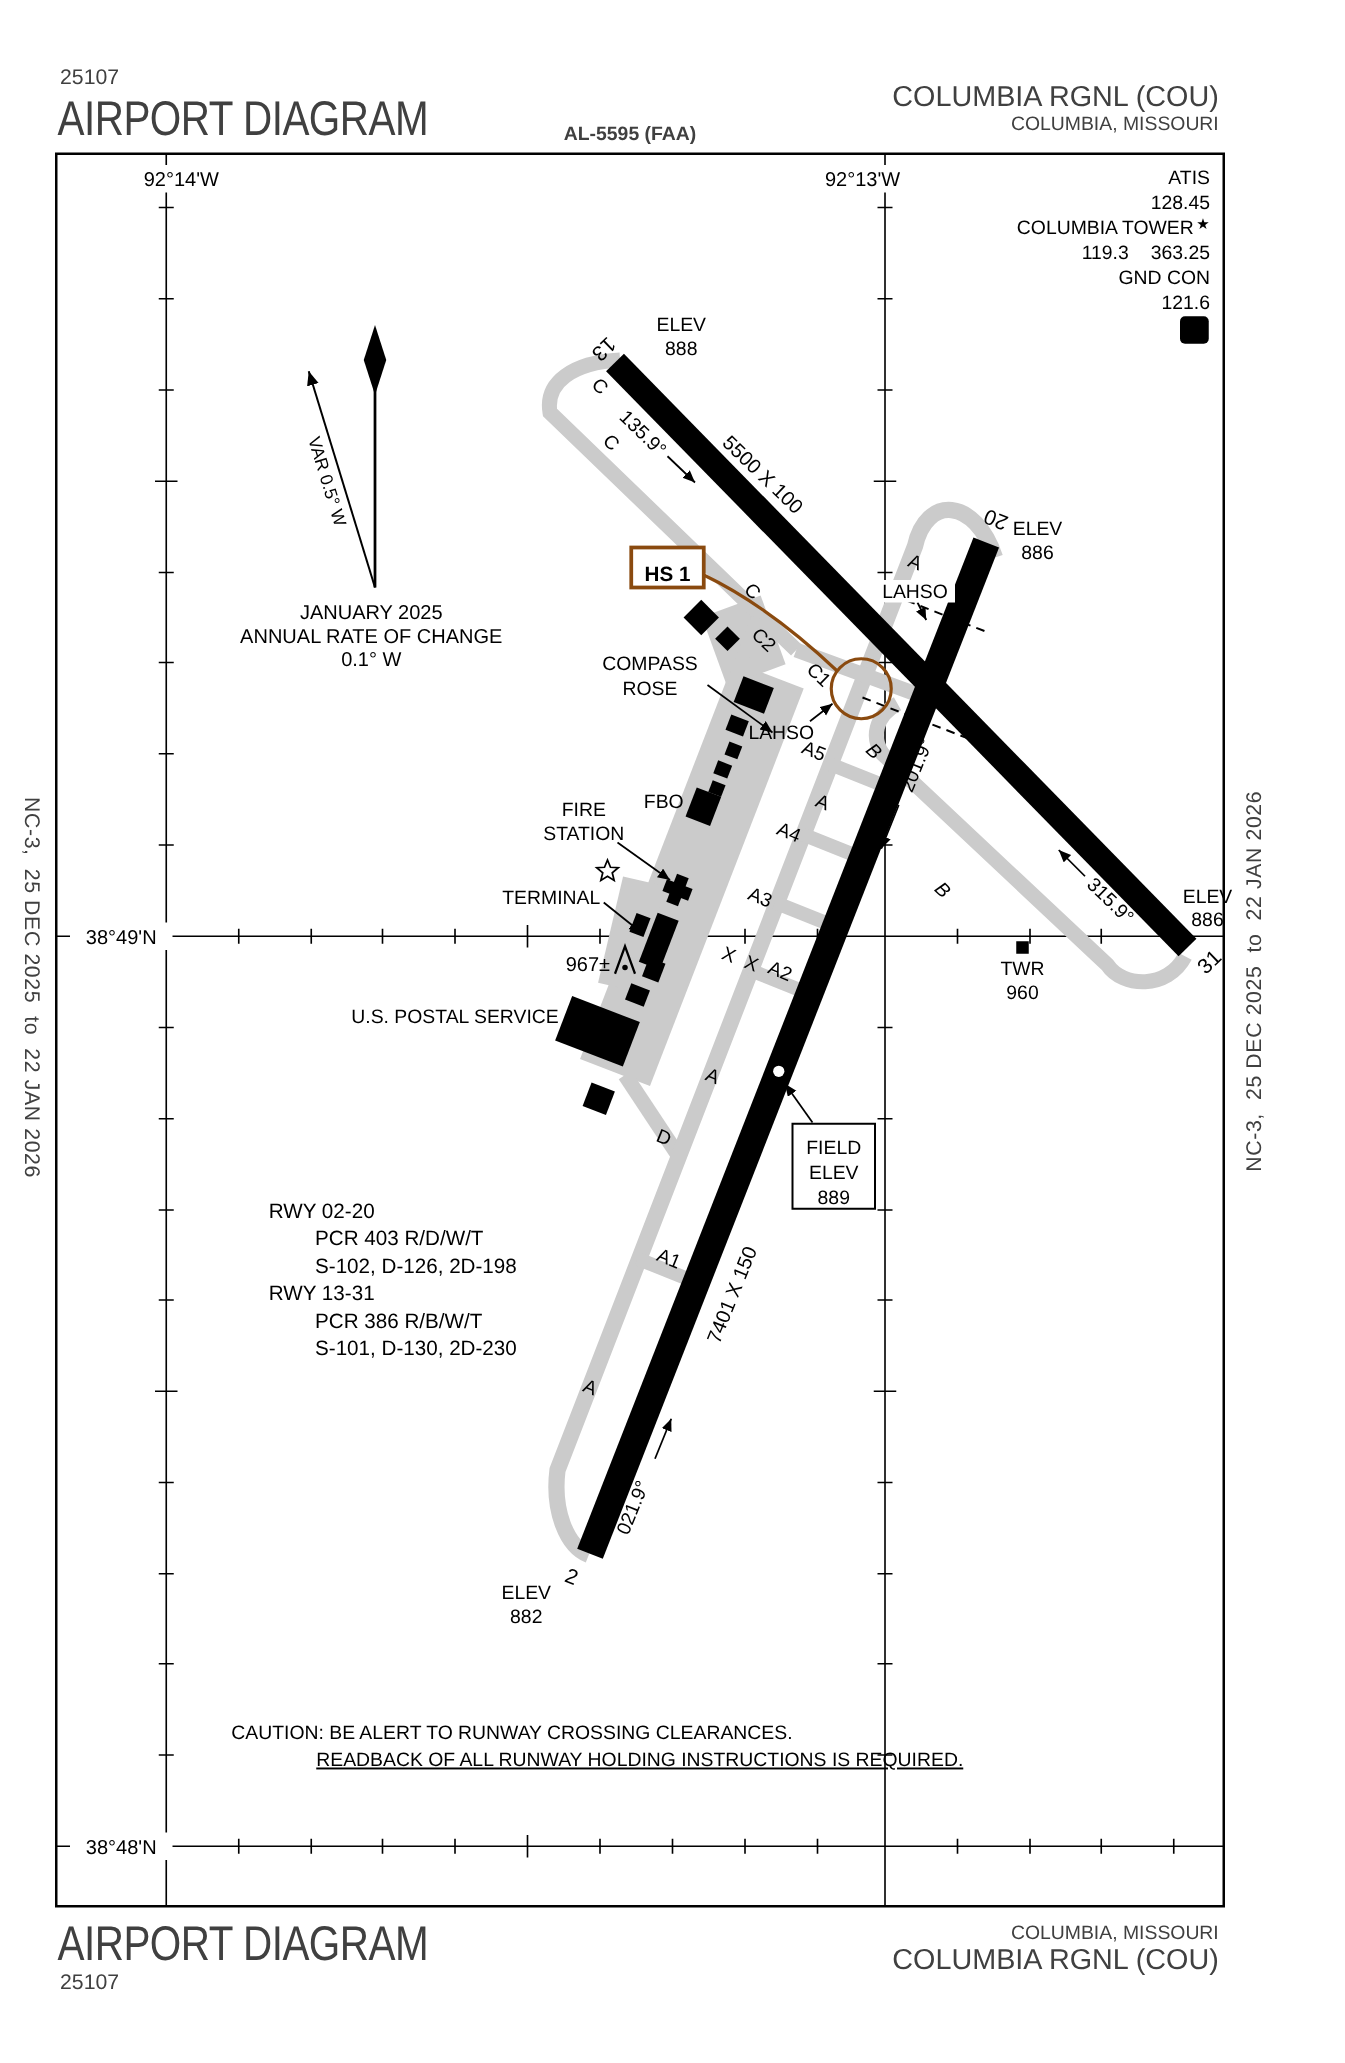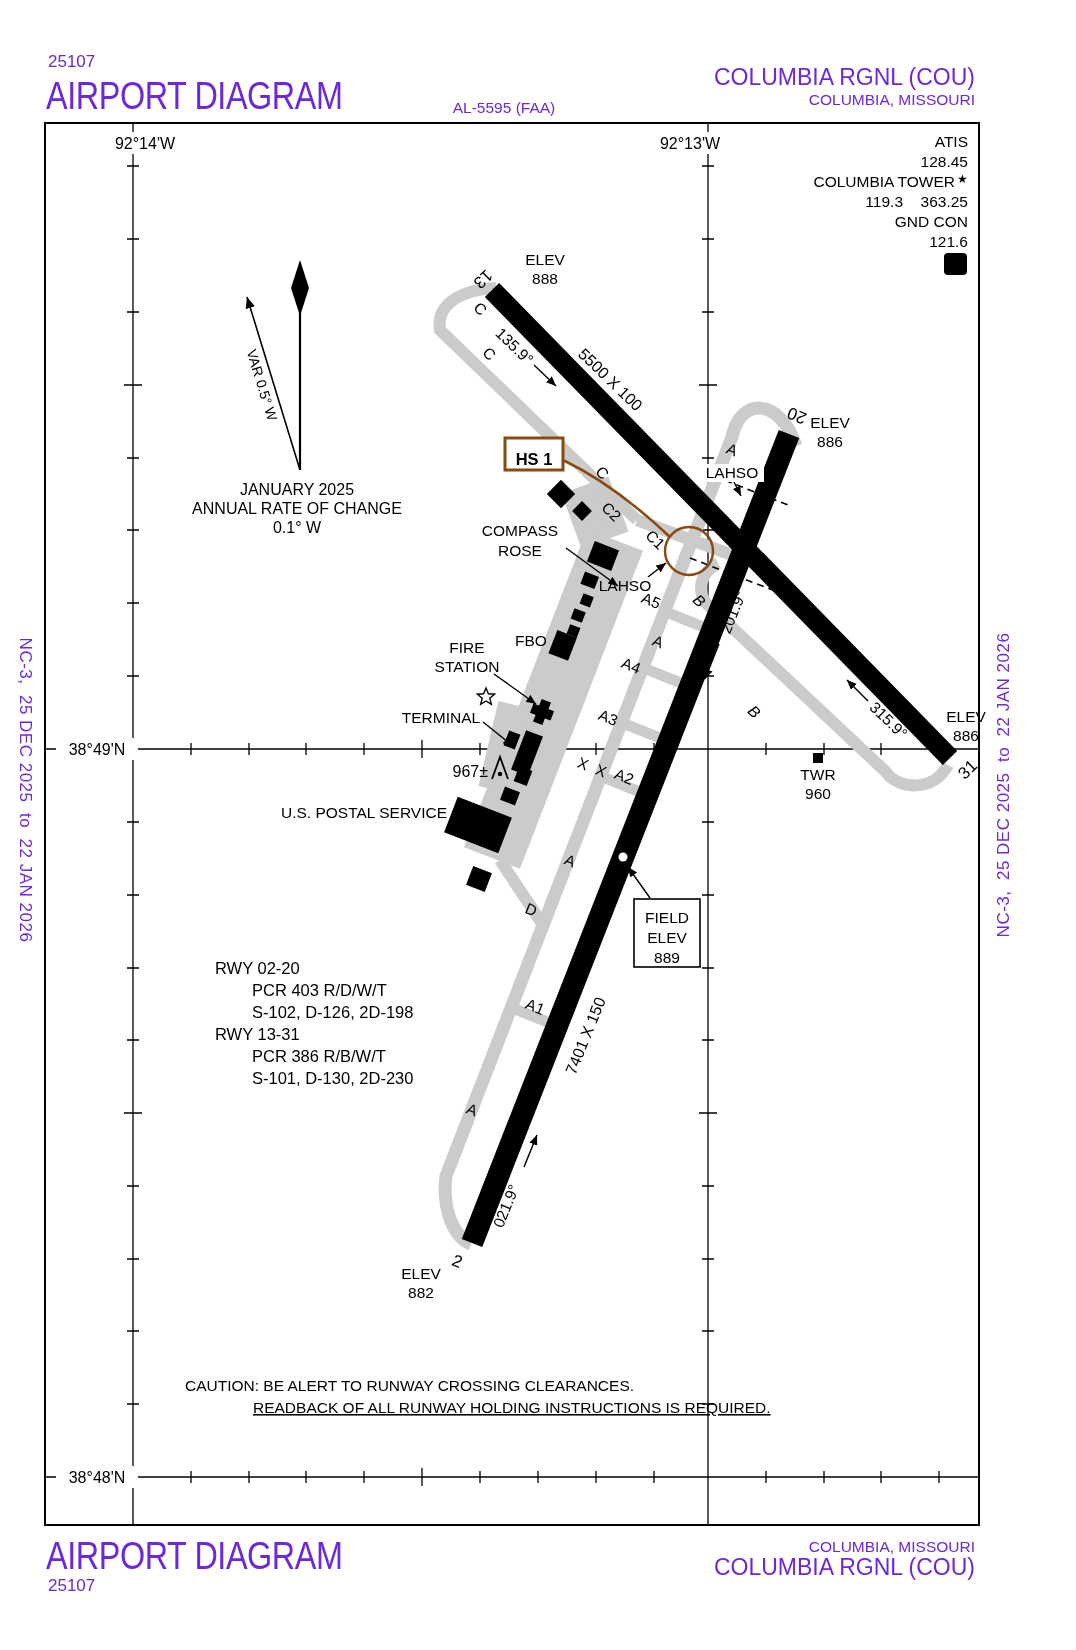--- a/index.html
+++ b/index.html
@@ -1,33 +1,33 @@
 <!DOCTYPE html>
 <html><head>
 <meta charset="utf-8">
 <style>
   html,body{margin:0;padding:0;background:#fff;}
   #page{position:relative;width:1076px;height:1650px;background:#fff;overflow:hidden;
-        font-family:"Liberation Sans",sans-serif;color:#6d28d9;}
+        font-family:"Liberation Sans",sans-serif;color:#404040;}
   .abs{position:absolute;}
   .big-title{font-size:39px;letter-spacing:-0.5px;transform:scaleX(.83);transform-origin:0 50%;white-space:nowrap;}
   .rightcol{right:101px;}
   .edge{white-space:pre;font-size:17px;letter-spacing:.5px;}
   svg text{font-family:"Liberation Sans",sans-serif;fill:#000;}
   .f14{font-size:14px}.f15{font-size:15.5px}.f16{font-size:16px}.f165{font-size:16.5px}.f17{font-size:17px}
   .mid{text-anchor:middle}.end{text-anchor:end}
 </style>
 </head>
 <body>
 
 <div id="page">
 
   <div class="abs" style="left:48px;top:52px;font-size:17px;">25107</div>
   <div class="abs big-title" style="left:46px;top:74px;">AIRPORT DIAGRAM</div>
-  <div class="abs" style="left:504px;top:99px;font-size:15.5px;transform:translateX(-50%);">AL-5595 (FAA)</div>
+  <div class="abs" style="left:504px;top:99px;font-size:15.5px;transform:translateX(-50%);font-weight:bold;">AL-5595 (FAA)</div>
   <div class="abs rightcol" style="top:64px;font-size:23px;">COLUMBIA RGNL (COU)</div>
   <div class="abs rightcol" style="top:91px;font-size:15.5px;">COLUMBIA, MISSOURI</div>
 
   <div class="abs edge" style="left:25px;top:790px;transform:translate(-50%,-50%) rotate(90deg);">NC-3,  25 DEC 2025  to  22 JAN 2026</div>
   <div class="abs edge" style="left:1004px;top:785px;transform:translate(-50%,-50%) rotate(-90deg);">NC-3,  25 DEC 2025  to  22 JAN 2026</div>
 
   <div class="abs rightcol" style="top:1538px;font-size:15.5px;">COLUMBIA, MISSOURI</div>
   <div class="abs rightcol" style="top:1554px;font-size:23px;">COLUMBIA RGNL (COU)</div>
   <div class="abs big-title" style="left:46px;top:1534px;">AIRPORT DIAGRAM</div>
   <div class="abs" style="left:48px;top:1576px;font-size:17px;">25107</div>

